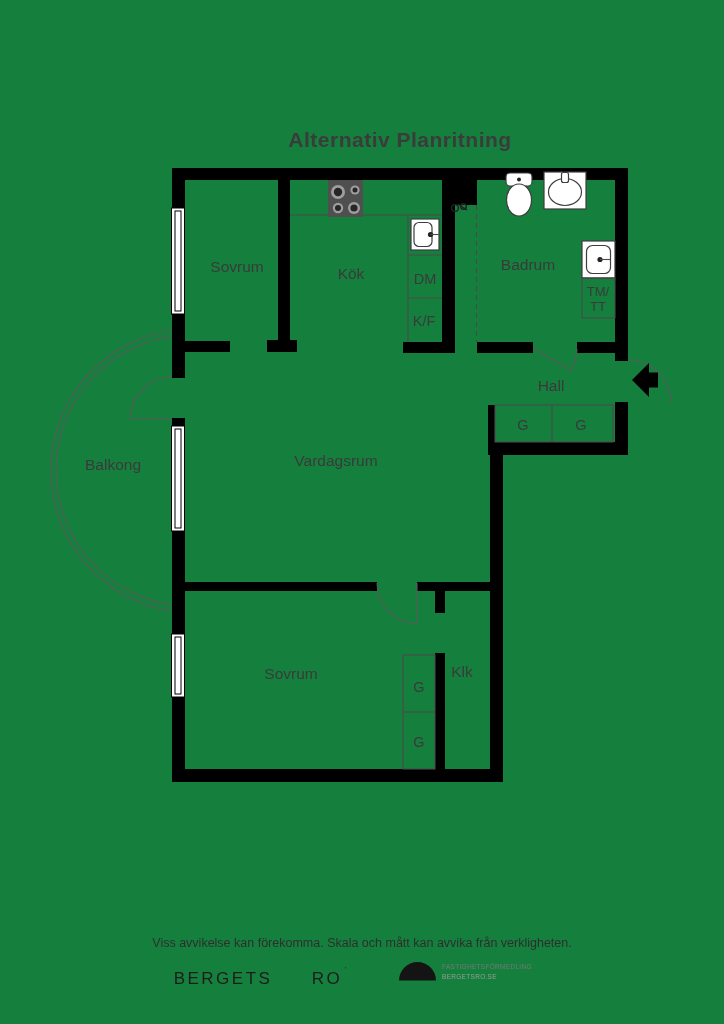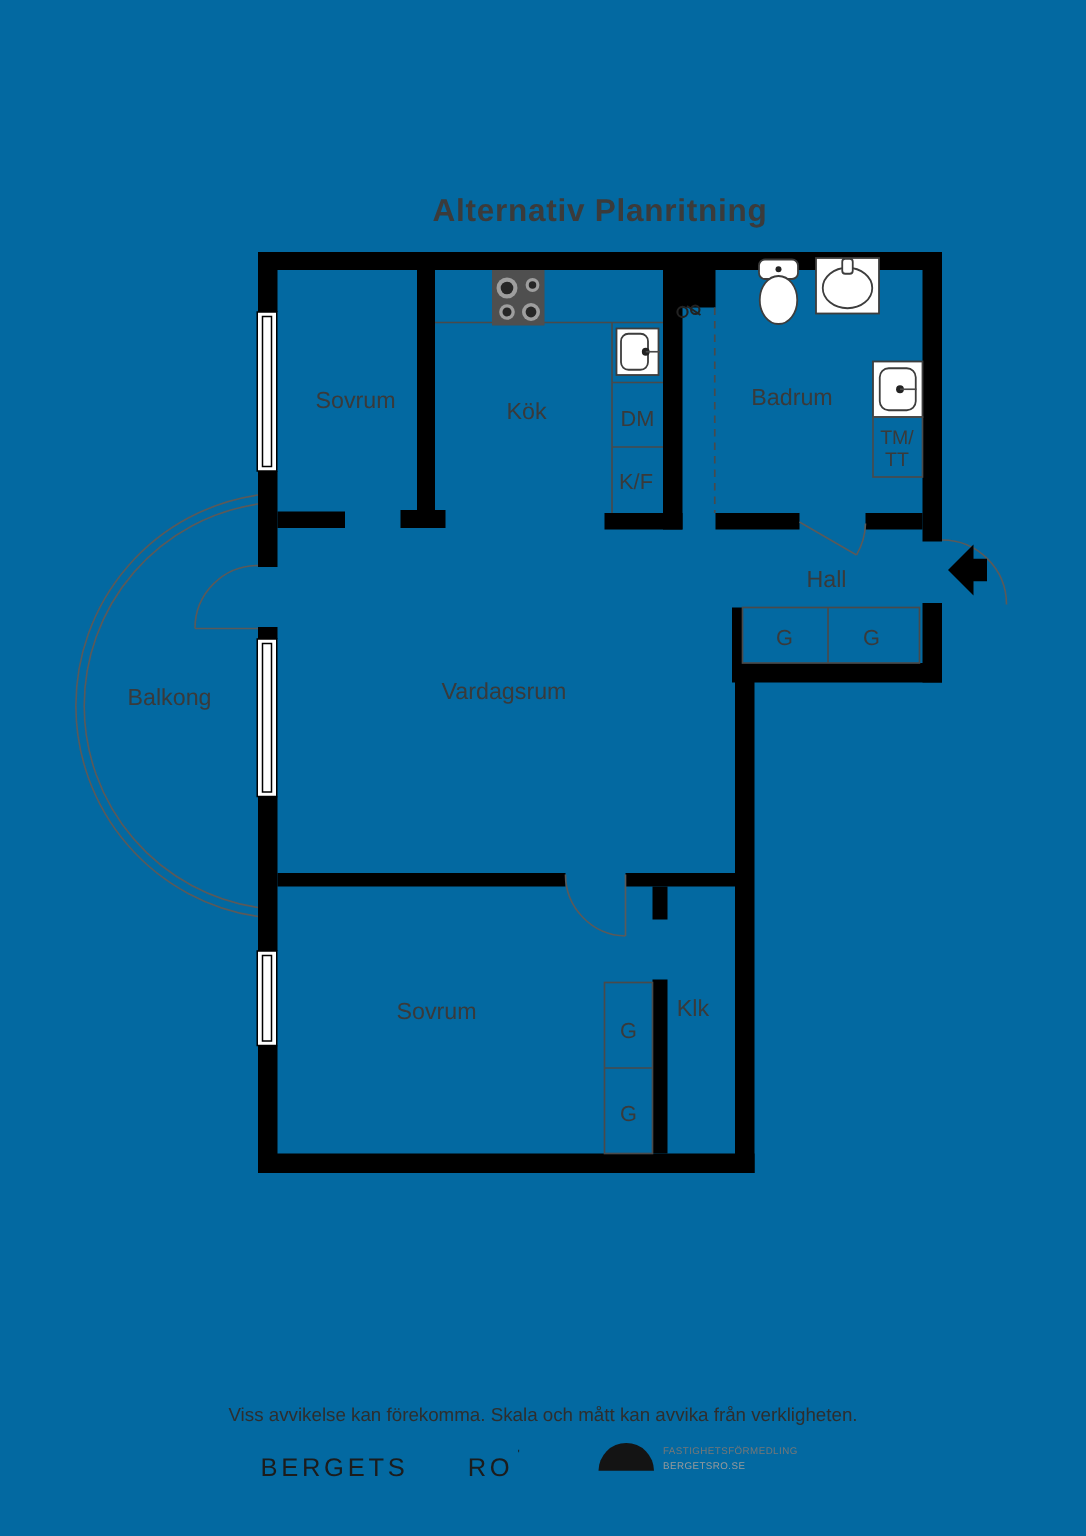--- a/index.html
+++ b/index.html
@@ -1,16 +1,16 @@
 <!DOCTYPE html>
 <html><head>
 <meta charset="utf-8">
 <style>
   html,body{margin:0;padding:0;background:#ffffff;}
-  .canvas{position:relative;width:724px;height:1024px;background:#0369a1;overflow:hidden;
+  .canvas{position:relative;width:724px;height:1024px;background:#15803d;overflow:hidden;
           font-family:"Liberation Sans", sans-serif;text-decoration:underline;}
   svg{position:absolute;left:0;top:0;}
   text{font-family:"Liberation Sans", sans-serif;fill:#3a3a3a;}
   .title{font-size:21px;font-weight:600;text-anchor:middle;fill:#3b3b3b;letter-spacing:0.5px;}
   .room{font-size:15.5px;text-anchor:middle;}
   .small{font-size:14.5px;text-anchor:middle;}
   .tiny{font-size:13px;text-anchor:middle;}
   .disclaimer{font-size:12.5px;text-anchor:middle;fill:#2e2e2e;}
   .brand{font-size:17px;text-anchor:middle;fill:#1c1c1c;letter-spacing:2.5px;}
   .brandmark{font-size:8px;fill:#1c1c1c;}

